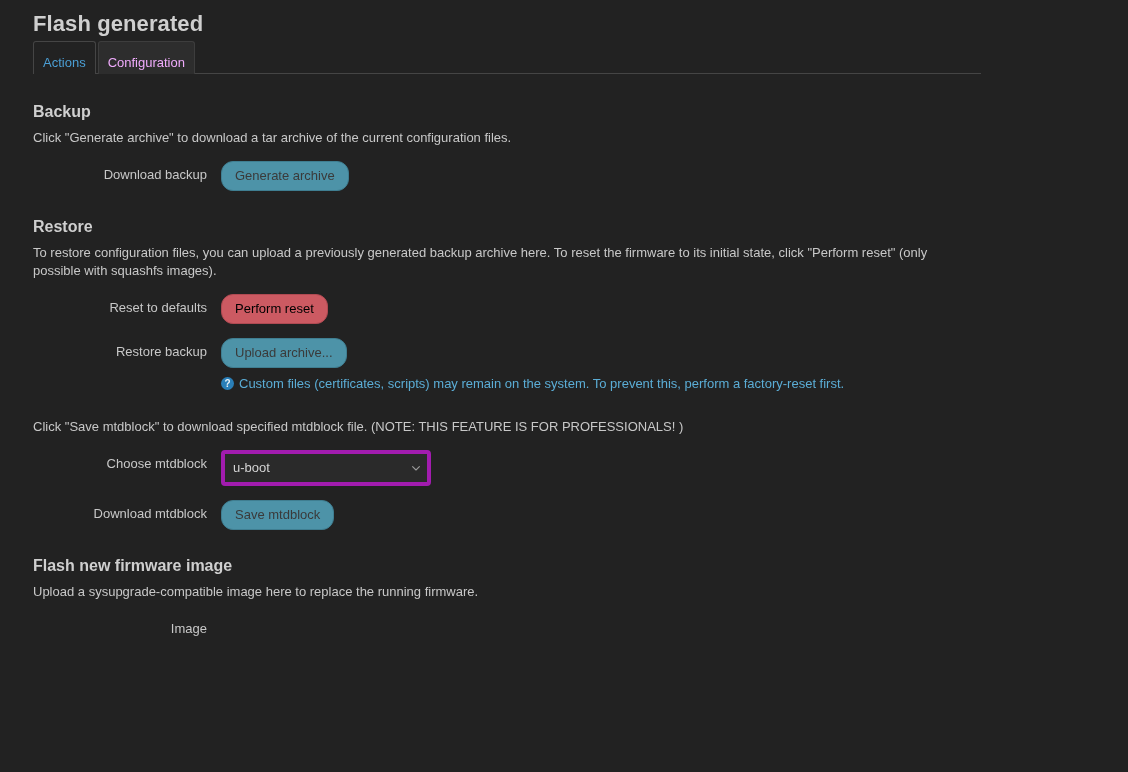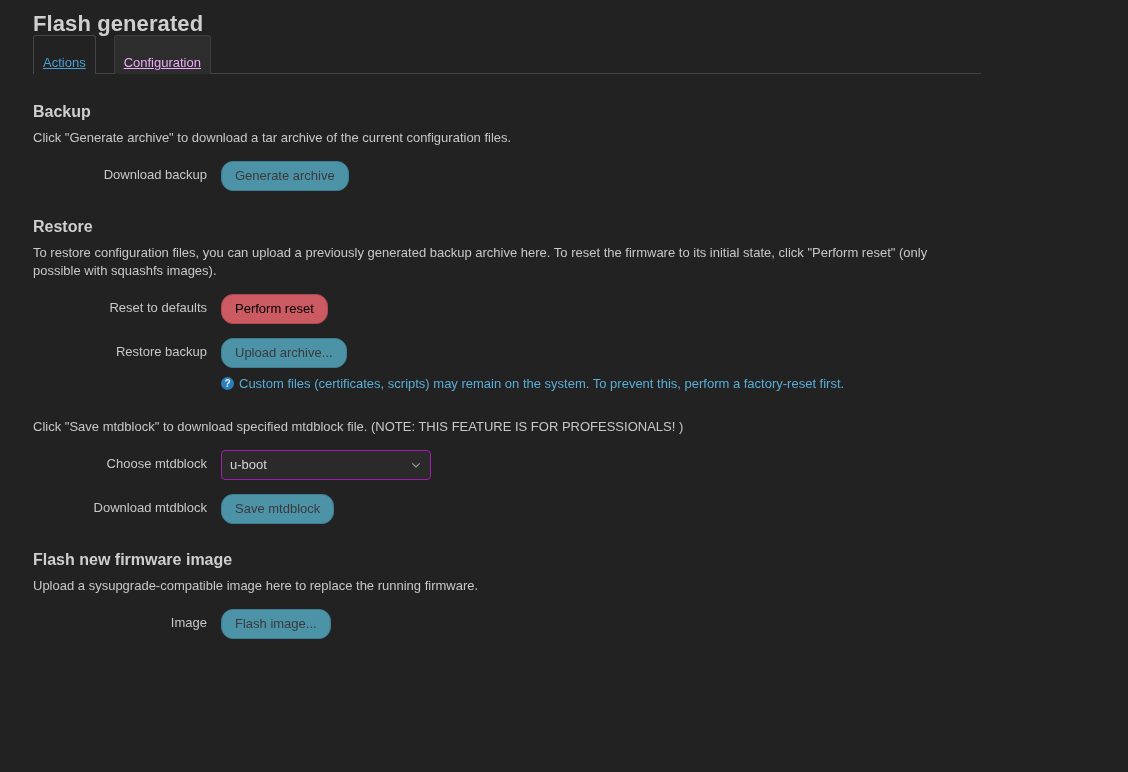--- a/index.html
+++ b/index.html
@@ -50,30 +50,29 @@
   }
   .tabs {
     position: relative;
     display: flex;
     align-items: flex-end;
     height: 23px;
     z-index: 2;
   }
   .tab {
     display: inline-block;
-    padding: 19px 9px 4px 9px;
+    padding: 13px 9px 4px 9px;
     font-size: 13px;
     line-height: 15px;
     border: 1px solid #454545;
     border-bottom: none;
     border-radius: 3px 3px 0 0;
-    margin-right: 18px;
+    margin-right: 2px;
     cursor: pointer;
     white-space: nowrap;
-    text-decoration: underline;
   }
   .tab.active {
     color: #4b9fd5;
     background: #222222;
     border-color: #454545;
     position: relative;
   }
   .tab.active::after {
     content: "";
     position: absolute;
@@ -161,21 +160,21 @@
     position: relative;
     display: inline-block;
   }
   select.cbi-select {
     -webkit-appearance: none;
     -moz-appearance: none;
     appearance: none;
     width: 210px;
     background: #2a2a2a;
     color: #d4d4d4;
-    border: 1px solid #a21caf;
+    border: 4px solid #a21caf;
     border-radius: 4px;
     font-family: "Liberation Sans", sans-serif;
     font-size: 13px;
     line-height: 16px;
     padding: 6px 26px 6px 8px;
     outline: none;
     cursor: pointer;
   }
   .select-chevron {
     position: absolute;
@@ -291,20 +290,17 @@
         </div>
       </div>
     </div>
 
     <div class="section">
       <h2>Flash new firmware image</h2>
       <p class="desc">Upload a sysupgrade-compatible image here to replace the running firmware.</p>
 
       <div class="form-row">
         <div class="form-label">Image</div>
-        <div class="form-field">
-          <button class="btn btn-apply">Flash image...</button>
-        </div>
       </div>
     </div>
 
   </div>
 </div>
 
 </body></html>

